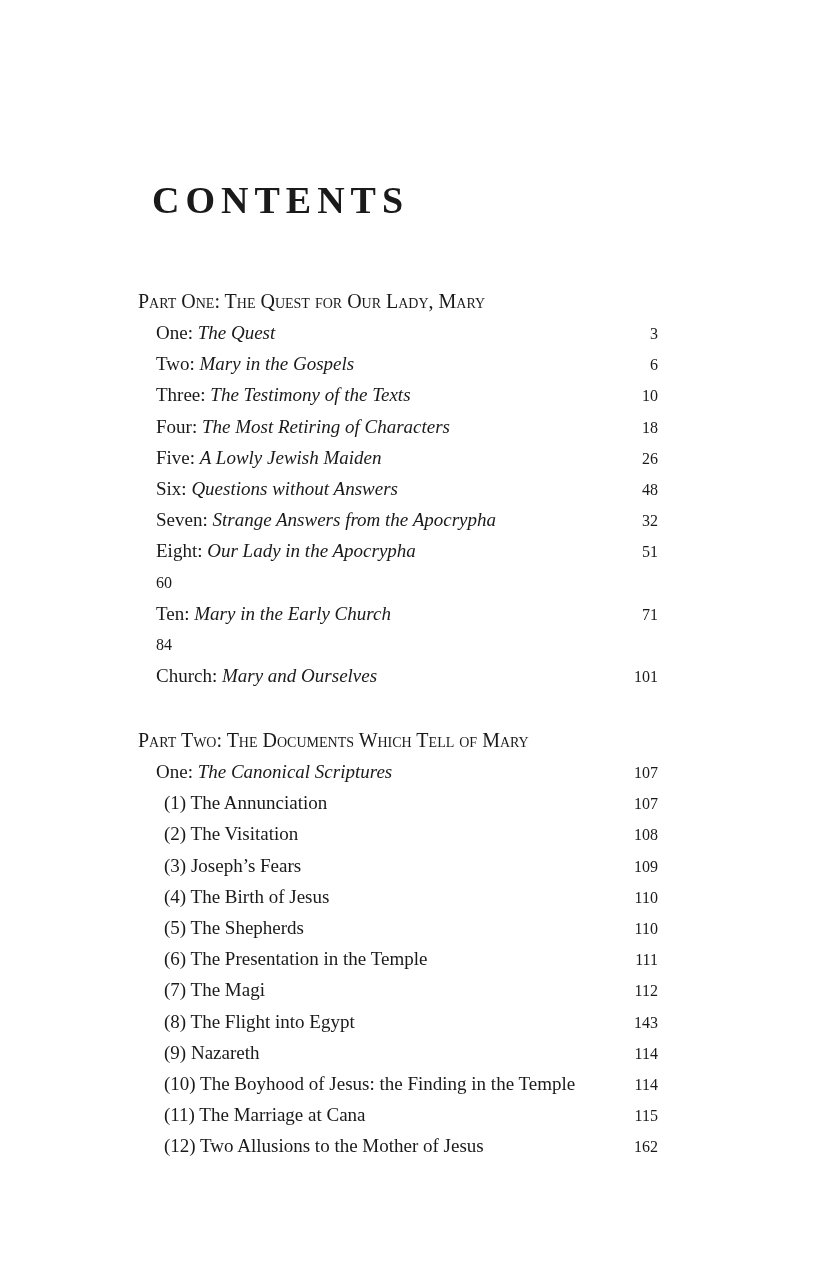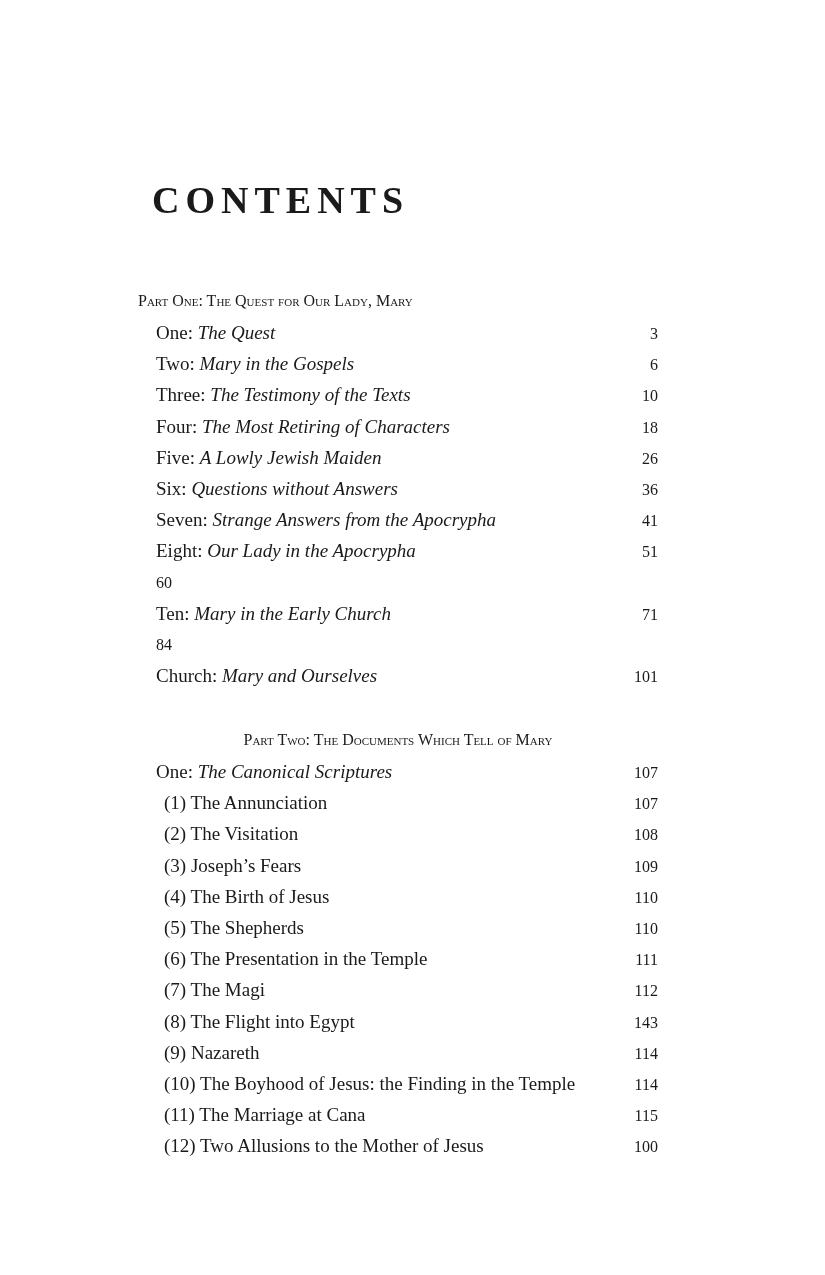--- a/index.html
+++ b/index.html
@@ -1,20 +1,20 @@
 <!DOCTYPE html>
 <html><head>
 <meta charset="utf-8">
 <style>
   html, body { margin:0; padding:0; background:#ffffff; }
   body { width:825px; height:1275px; position:relative; overflow:hidden;
          font-family:"Liberation Serif","DejaVu Serif",serif; color:#1a1a1a; }
   .title { position:absolute; left:152px; top:178px; font-size:38px; letter-spacing:6px; margin:0; font-weight:bold; }
   .part { position:absolute; left:138px; width:520px; }
-  .part-heading { font-size:16px; font-variant:small-caps; height:32px; line-height:32px; white-space:nowrap; }
+  .part-heading { font-size:20px; font-variant:small-caps; height:32px; line-height:32px; white-space:nowrap; }
   .row { display:flex; justify-content:space-between; align-items:baseline; height:31.2px; line-height:31.2px; font-size:19px; }
   .row.ch { padding-left:18px; }
   .row.sec { padding-left:26px; }
   .pg { font-size:16px; font-variant-numeric:oldstyle-nums; }
   .it { font-style:italic; }
 </style>
 </head>
 <body>
 
 <h1 class="title">CONTENTS</h1>
@@ -37,25 +37,25 @@
       <div class="row ch">
         <span><span>Four: </span><span class="it">The Most Retiring of Characters</span></span>
         <span class="pg">18</span>
       </div>
       <div class="row ch">
         <span><span>Five: </span><span class="it">A Lowly Jewish Maiden</span></span>
         <span class="pg">26</span>
       </div>
       <div class="row ch">
         <span><span>Six: </span><span class="it">Questions without Answers</span></span>
-        <span class="pg">36</span>
+        <span class="pg">48</span>
       </div>
       <div class="row ch">
         <span><span>Seven: </span><span class="it">Strange Answers from the Apocrypha</span></span>
-        <span class="pg">41</span>
+        <span class="pg">32</span>
       </div>
       <div class="row ch">
         <span><span>Eight: </span><span class="it">Our Lady in the Apocrypha</span></span>
         <span class="pg">51</span>
       </div>
       <div class="row ch">
         <span class="pg">60</span>
       </div>
       <div class="row ch">
         <span><span>Ten: </span><span class="it">Mary in the Early Church</span></span>
@@ -64,21 +64,21 @@
       <div class="row ch">
         <span class="pg">84</span>
       </div>
       <div class="row ch">
         <span><span>Church: </span><span class="it">Mary and Ourselves</span></span>
         <span class="pg">101</span>
       </div>
     </div>
 </div>
 
-<div class="part" style="top:724px;text-align:center;">
+<div class="part" style="top:724px;">
   <div class="part-heading">Part Two: The Documents Which Tell of Mary</div>
   <div class="row ch">
     <span><span>One: </span><span class="it">The Canonical Scriptures</span></span>
     <span class="pg">107</span>
   </div>
   <div>
       <div class="row sec">
         <span>(1) The Annunciation</span>
         <span class="pg">107</span>
       </div>
@@ -117,16 +117,16 @@
       <div class="row sec">
         <span>(10) The Boyhood of Jesus: the Finding in the Temple</span>
         <span class="pg">114</span>
       </div>
       <div class="row sec">
         <span>(11) The Marriage at Cana</span>
         <span class="pg">115</span>
       </div>
       <div class="row sec">
         <span>(12) Two Allusions to the Mother of Jesus</span>
-        <span class="pg">100</span>
+        <span class="pg">162</span>
       </div>
     </div>
 </div>
 
 </body></html>

